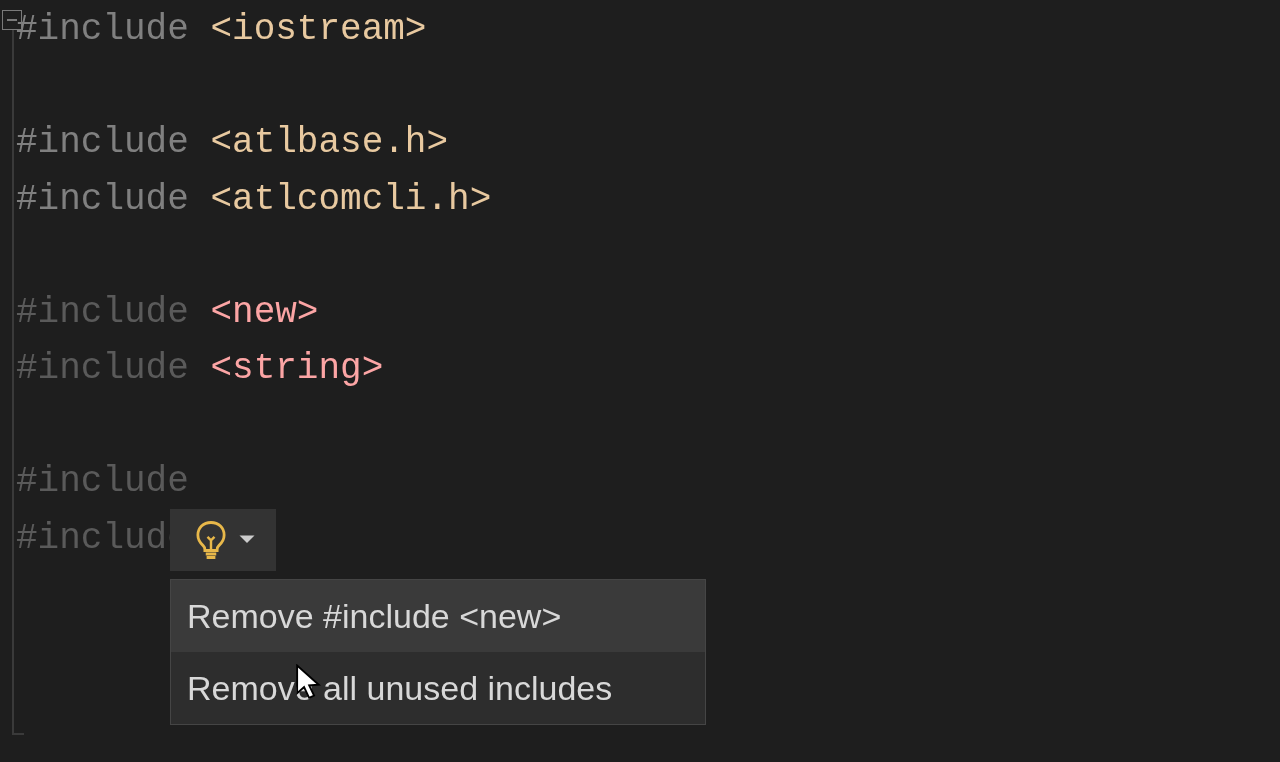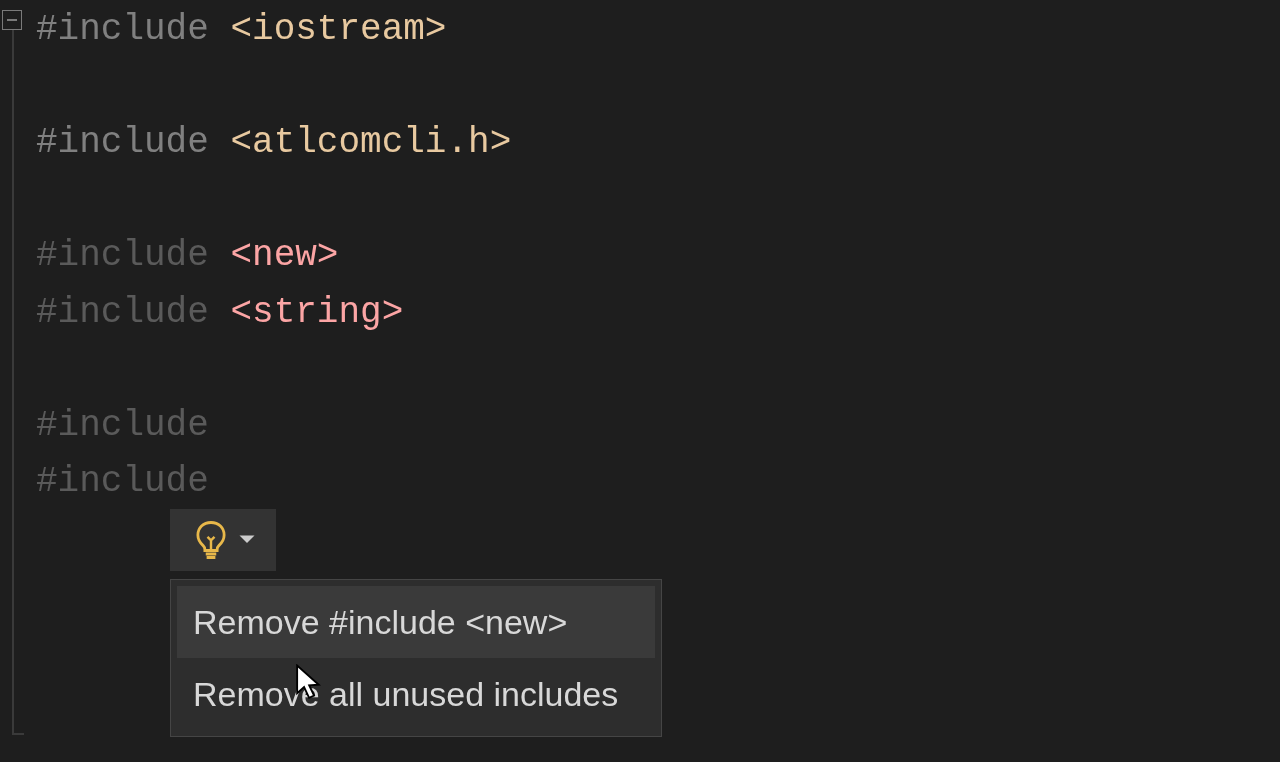--- a/index.html
+++ b/index.html
@@ -7,21 +7,21 @@
     background: #1e1e1e;
     font-family: 'Consolas', 'Courier New', monospace;
     font-size: 36px;
     overflow: hidden;
     width: 1280px;
     height: 762px;
     position: relative;
   }
   .editor {
     position: relative;
-    padding-left: 36px;
+    padding-left: 16px;
     padding-top: 2px;
   }
   .fold-gutter {
     position: absolute;
     left: 2px;
     top: 10px;
     width: 20px;
     height: 20px;
     border: 1px solid #7a7a7a;
     display: flex;
@@ -80,25 +80,25 @@
   }
   .lightbulb-btn svg.chev {
     width: 18px;
     height: 12px;
   }
   
   .quickfix-popup {
     position: absolute;
     left: 170px;
     top: 579px;
-    width: 492px;
+    width: 536px;
     background: #2d2d2d;
     border: 1px solid #454545;
     z-index: 10;
-    padding: 6px;
+    padding: 0;
   }
   .quickfix-item {
     padding: 14px 16px;
     font-size: 34px;
     color: #d8d8d8;
     font-family: -apple-system, 'Segoe UI', Arial, sans-serif;
     line-height: 1.3;
   }
   .quickfix-item.hover {
     background: #3a3a3a;
@@ -115,20 +115,21 @@
 </head>
 <body>
 
 <div class="editor">
   <div class="fold-gutter"></div>
   <div class="fold-line"></div>
   <div class="fold-line-end"></div>
   <div id="code-lines">
       <div class="code-line"><span class="tok-directive">#include </span><span class="tok-header">&lt;iostream&gt;</span></div>
       <div class="code-line">&nbsp;</div>
+      <div class="code-line"><span class="tok-directive">#include </span><span class="tok-header">&lt;atlbase.h&gt;</span></div>
       <div class="code-line"><span class="tok-directive">#include </span><span class="tok-header">&lt;atlcomcli.h&gt;</span></div>
       <div class="code-line">&nbsp;</div>
       <div class="code-line dim"><span class="tok-directive">#include </span><span class="tok-header">&lt;new&gt;</span></div>
       <div class="code-line dim"><span class="tok-directive">#include </span><span class="tok-header">&lt;string&gt;</span></div>
       <div class="code-line">&nbsp;</div>
       <div class="code-line dim"><span class="tok-directive">#include </span><span class="tok-header"></span></div>
       <div class="code-line dim"><span class="tok-directive">#include </span><span class="tok-header"></span></div>
     </div>
 </div>
 

